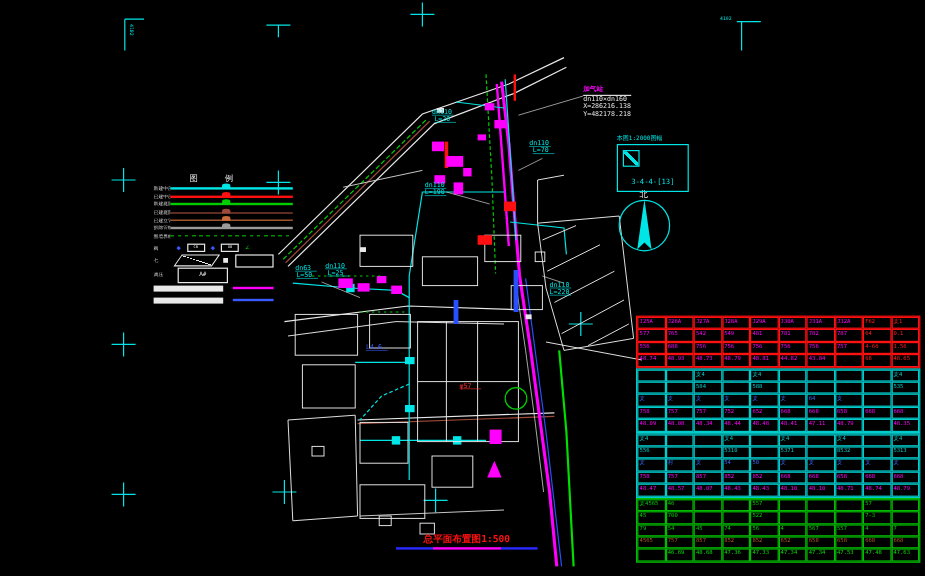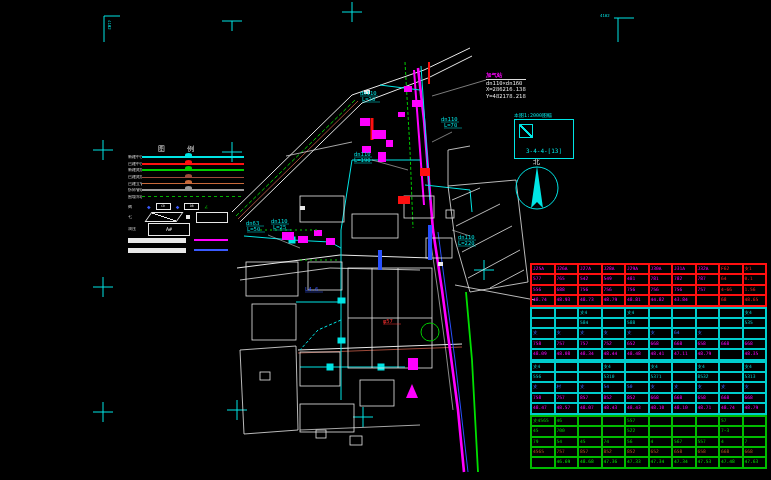--- a/index.html
+++ b/index.html
@@ -496,14 +496,18 @@
         <div class="tbl-cell" style="border-color: rgb(0, 187, 0); color: rgb(0, 224, 0);">47.36</div>
         <div class="tbl-cell" style="border-color: rgb(0, 187, 0); color: rgb(0, 224, 0);">47.33</div>
         <div class="tbl-cell" style="border-color: rgb(0, 187, 0); color: rgb(0, 224, 0);">47.34</div>
         <div class="tbl-cell" style="border-color: rgb(0, 187, 0); color: rgb(0, 224, 0);">47.34</div>
         <div class="tbl-cell" style="border-color: rgb(0, 187, 0); color: rgb(0, 224, 0);">47.53</div>
         <div class="tbl-cell" style="border-color: rgb(0, 187, 0); color: rgb(0, 224, 0);">47.48</div>
         <div class="tbl-cell" style="border-color: rgb(0, 187, 0); color: rgb(0, 224, 0);">47.63</div>
       </div>
     </div>
 
+  <div id="drawing-title" class="abs">
+    <div class="t">总平面布置图1:500</div>
+    <div class="ul"></div>
+  </div>
 
 </div>
 
 </body></html>

